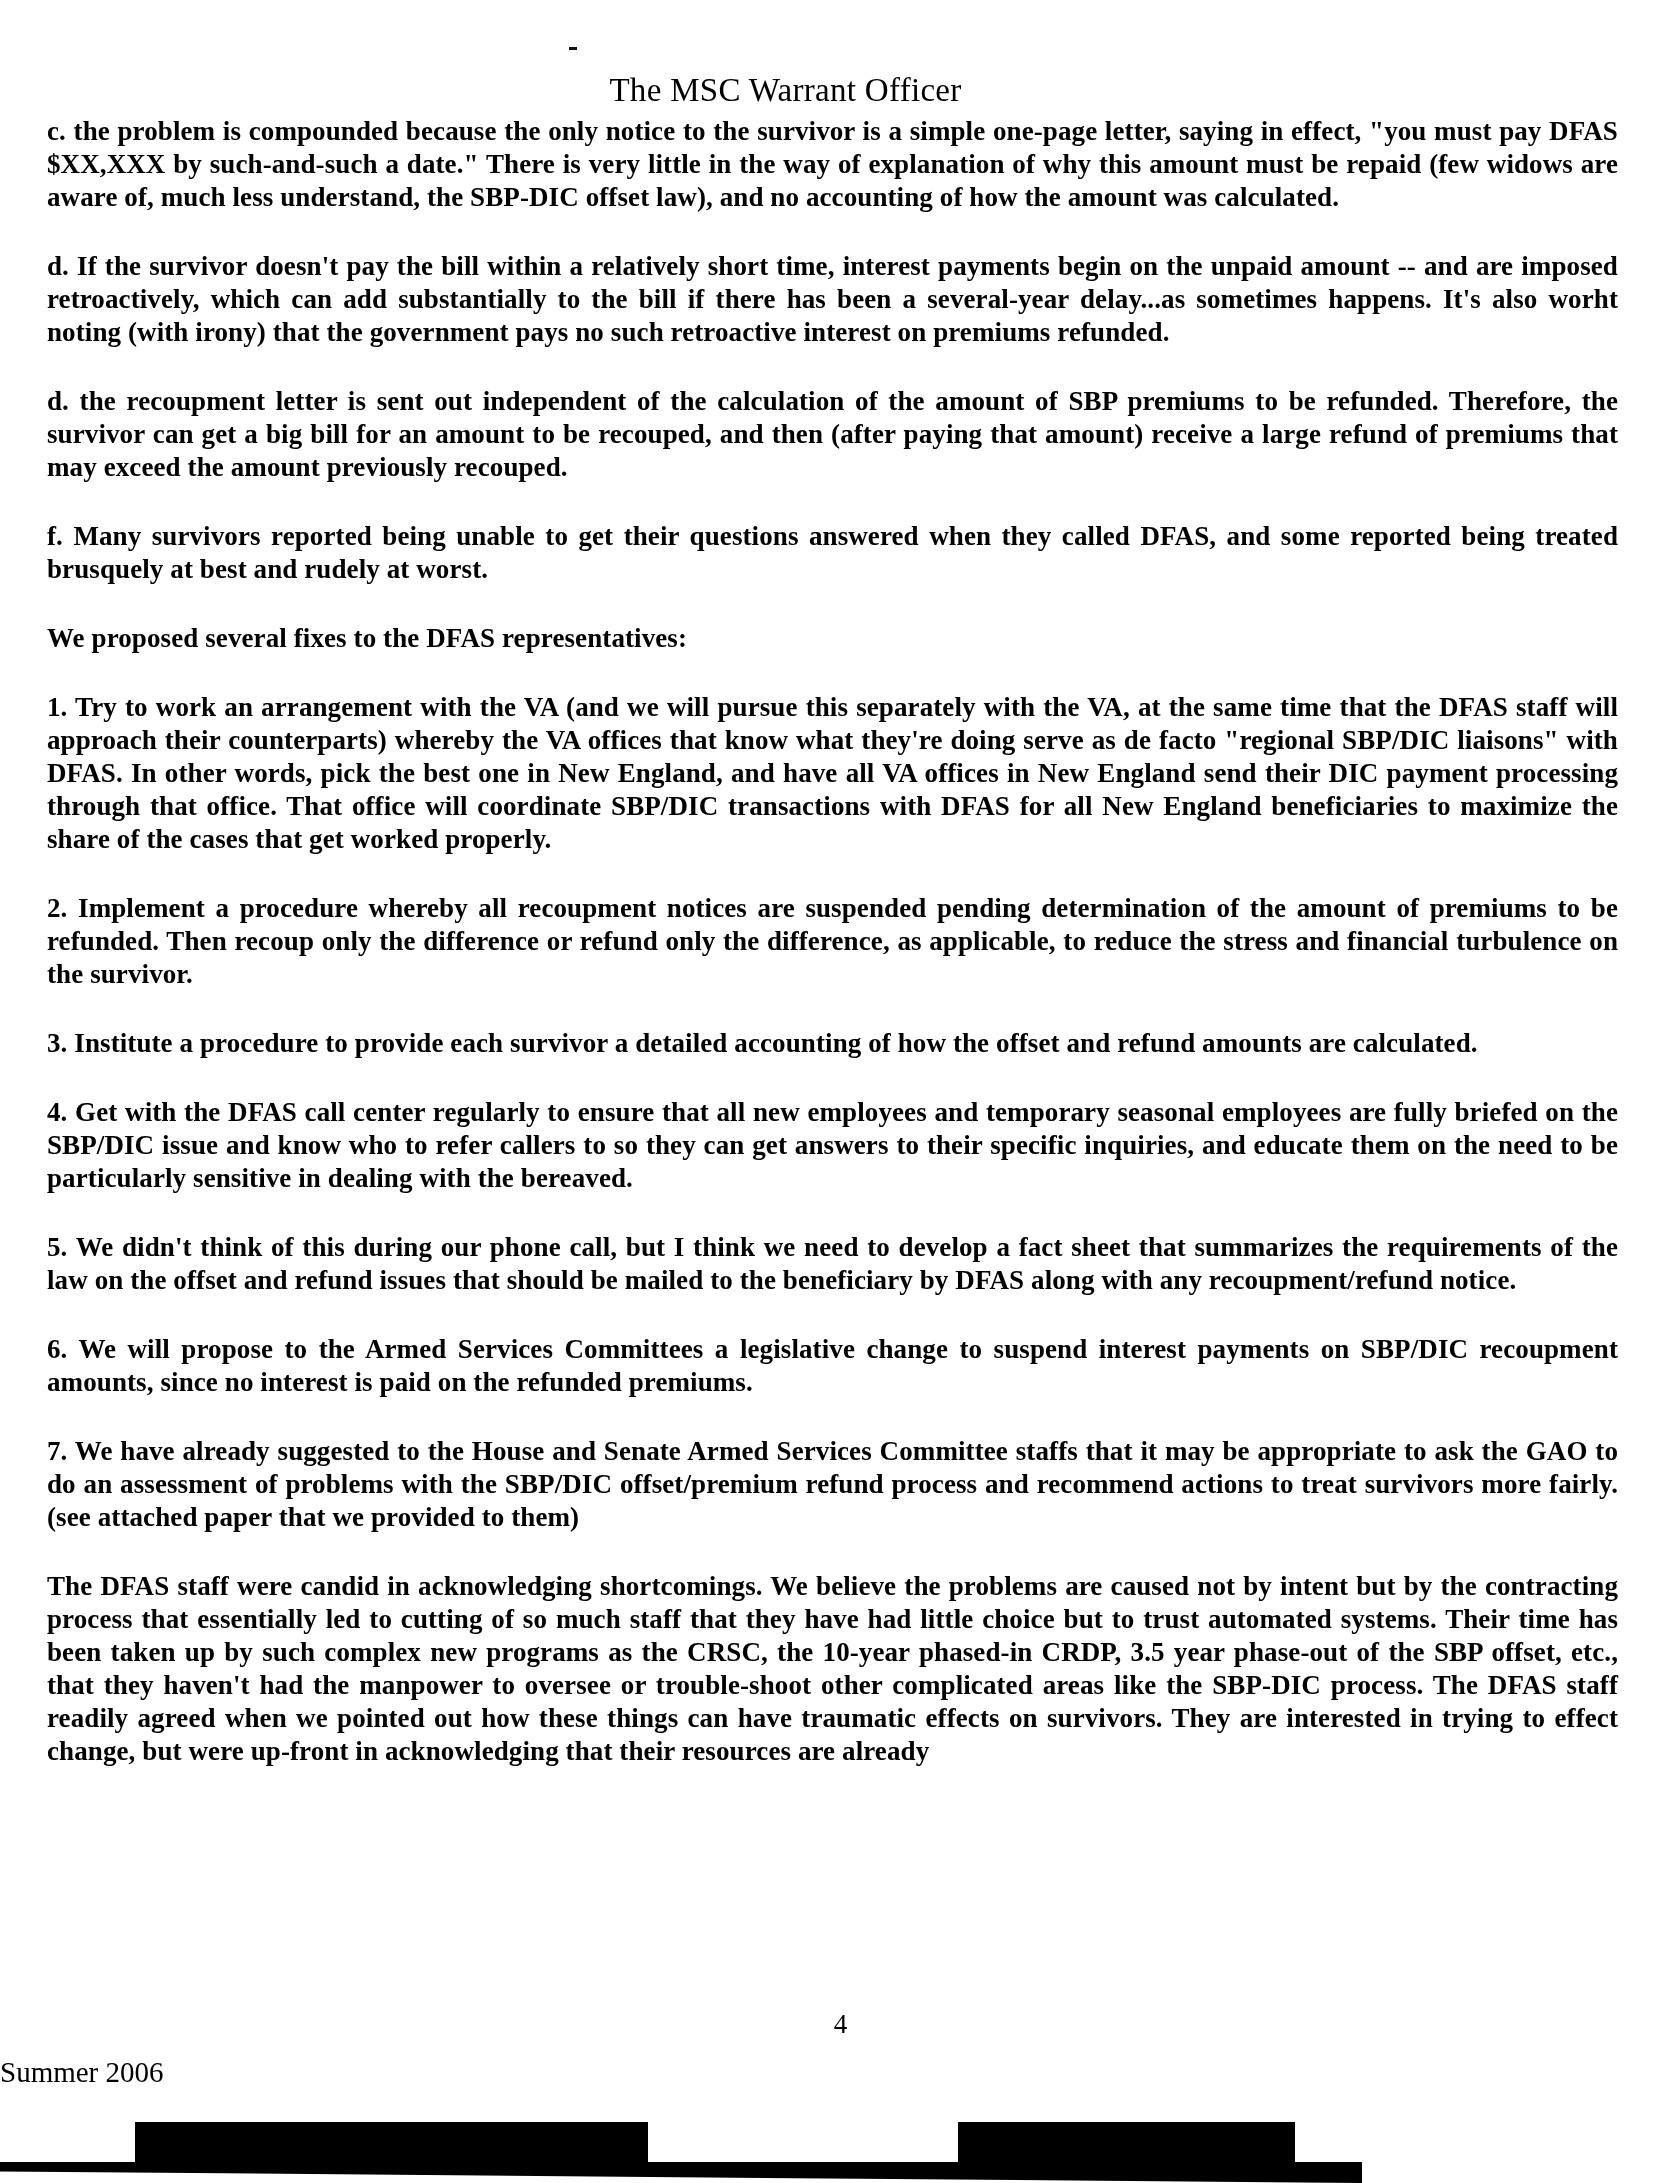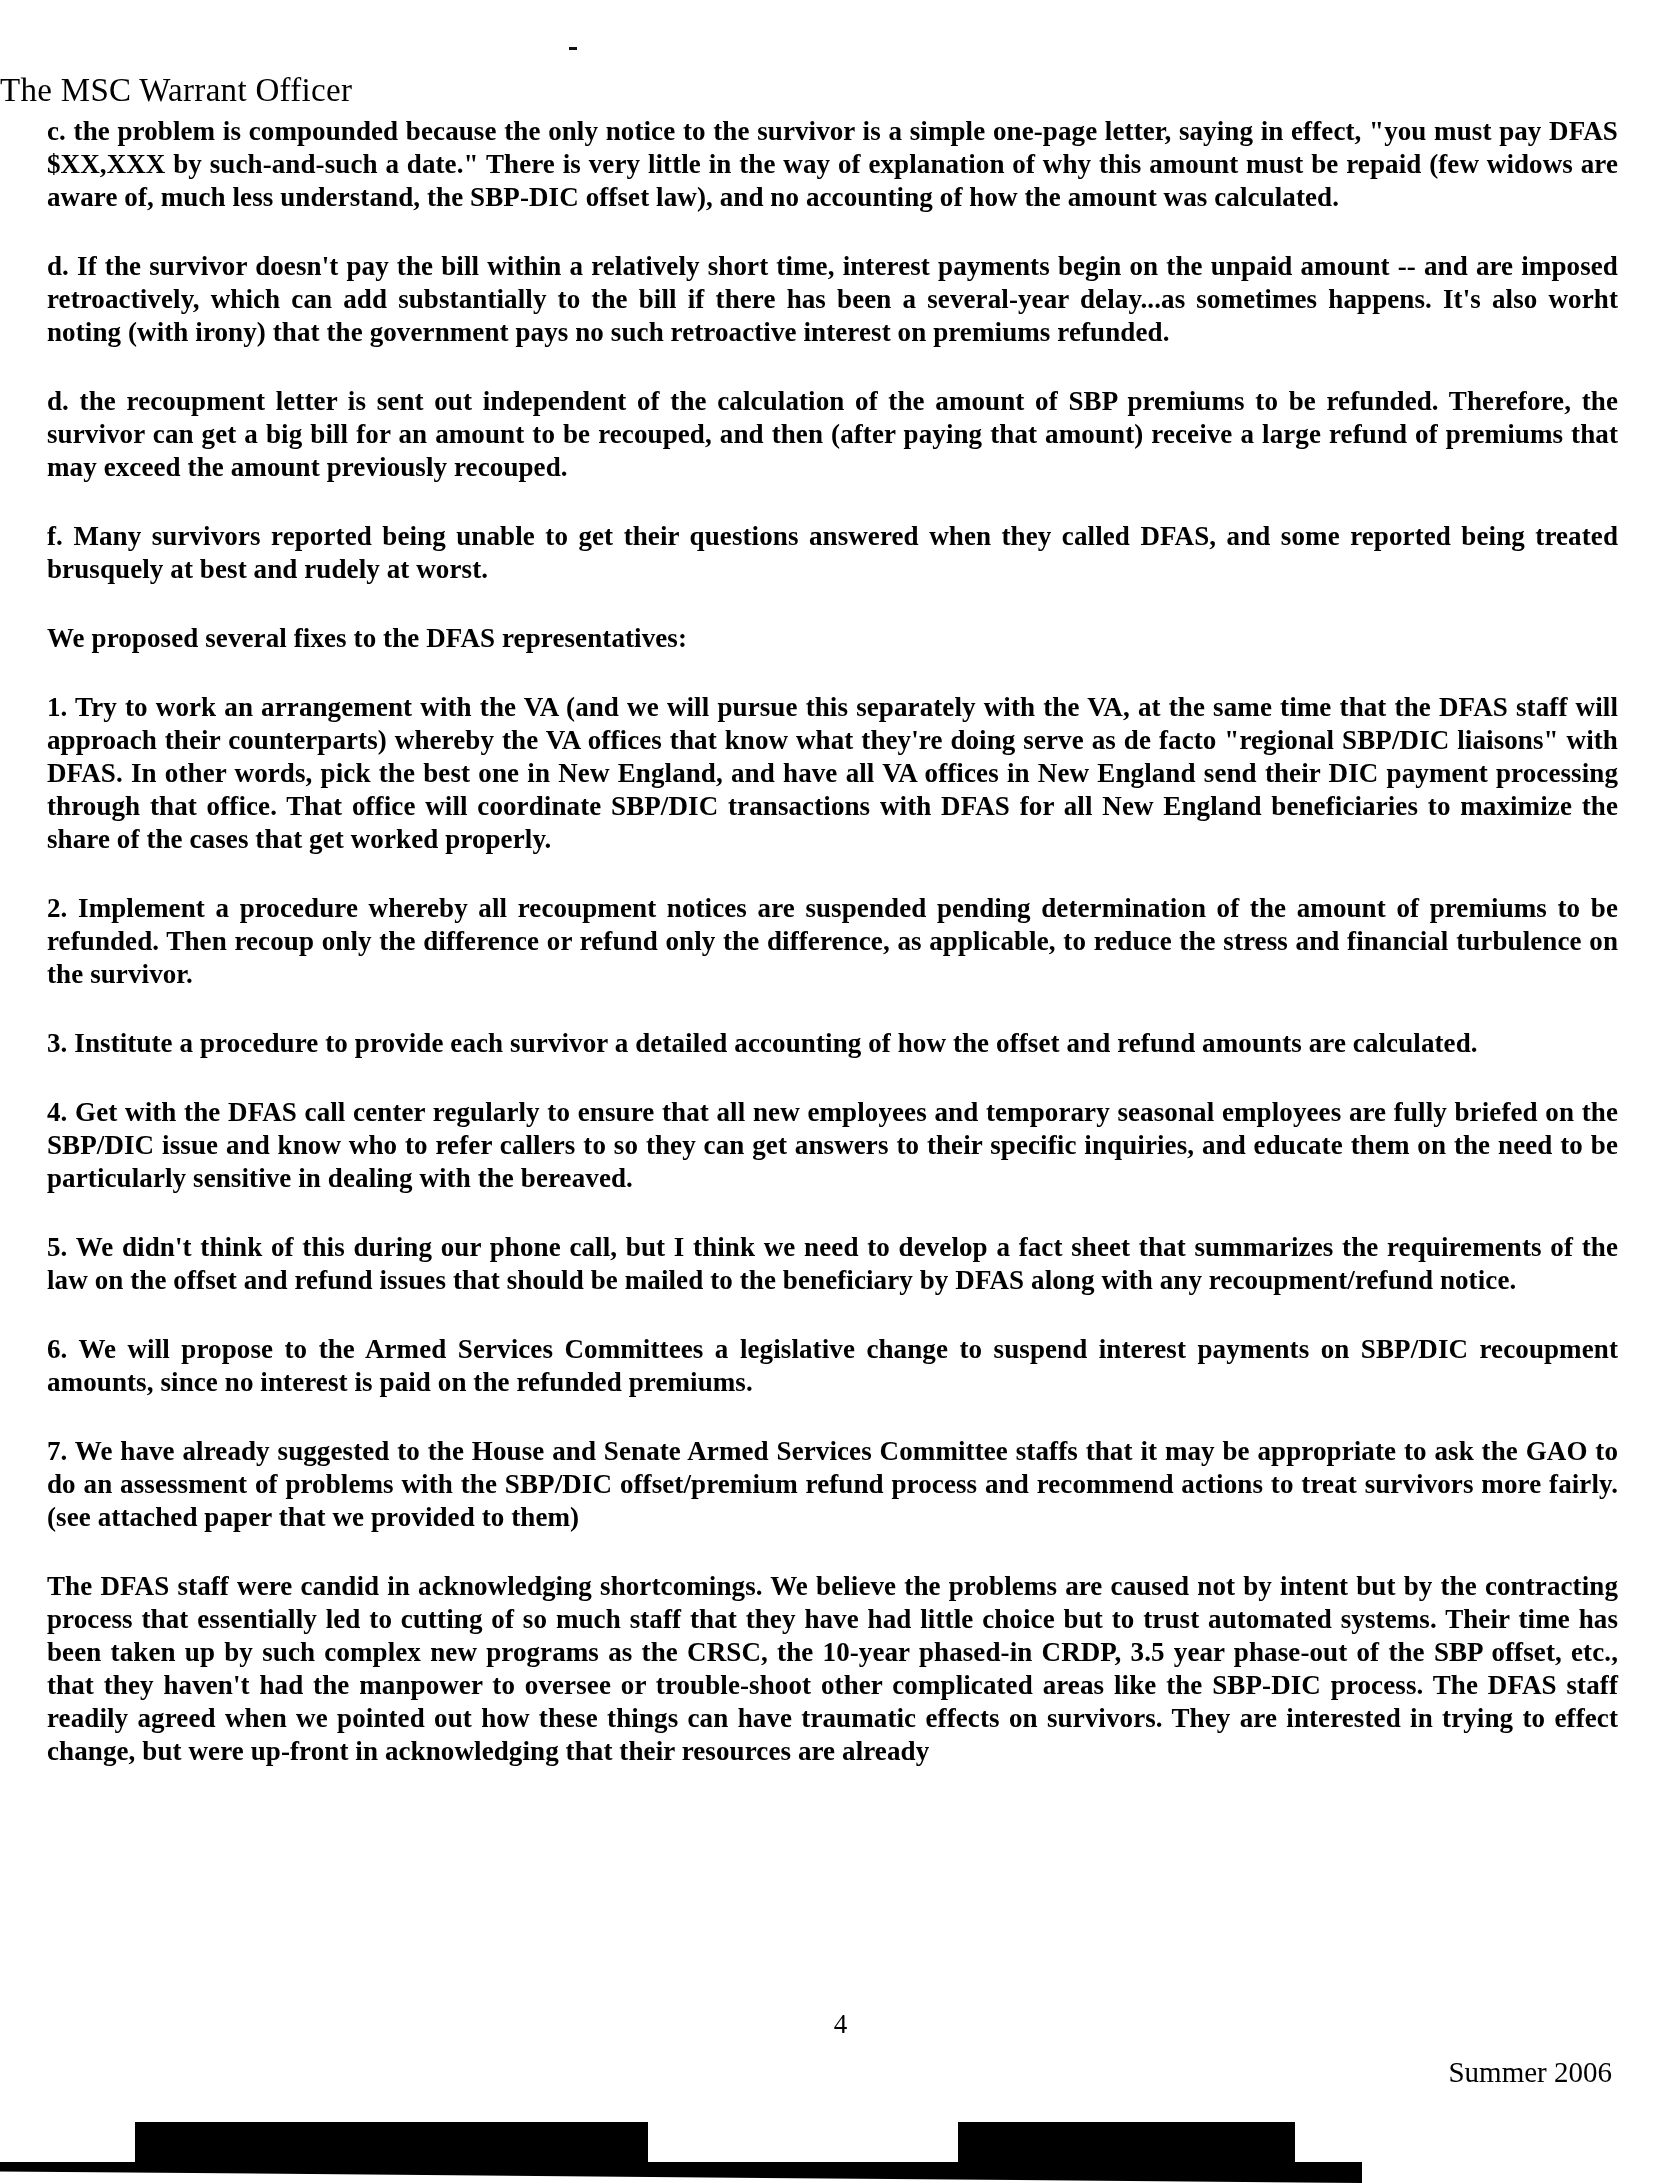--- a/index.html
+++ b/index.html
@@ -21,20 +21,21 @@
     top: 47px;
     width: 8.2px;
     height: 2.7px;
     background: #111;
   }
   .page-title {
     position: absolute;
     left: 0;
     width: 1571px;
     top: 71px;
+    text-align: center;
     font-size: 33px;
     line-height: 38px;
     letter-spacing: 0.3px;
   }
   .body-text {
     position: absolute;
     left: 47px;
     width: 1571px;
     top: 115px;
     font-size: 27px;
@@ -56,21 +57,21 @@
     top: 2008px;
     text-align: center;
     font-size: 27px;
     line-height: 33px;
   }
   .footer-issue {
     position: absolute;
     left: 0;
     width: 1612px;
     top: 2055px;
-    text-align: right;
+    text-align: left;
     font-size: 29px;
     line-height: 34px;
   }
   .scan-block {
     position: absolute;
     background: #000;
   }
   .bar-left-block { left: 135px; top: 2122px; width: 513px; height: 48px; }
   .bar-right-block { left: 958px; top: 2122px; width: 337px; height: 48px; }
   .bar-bottom {

